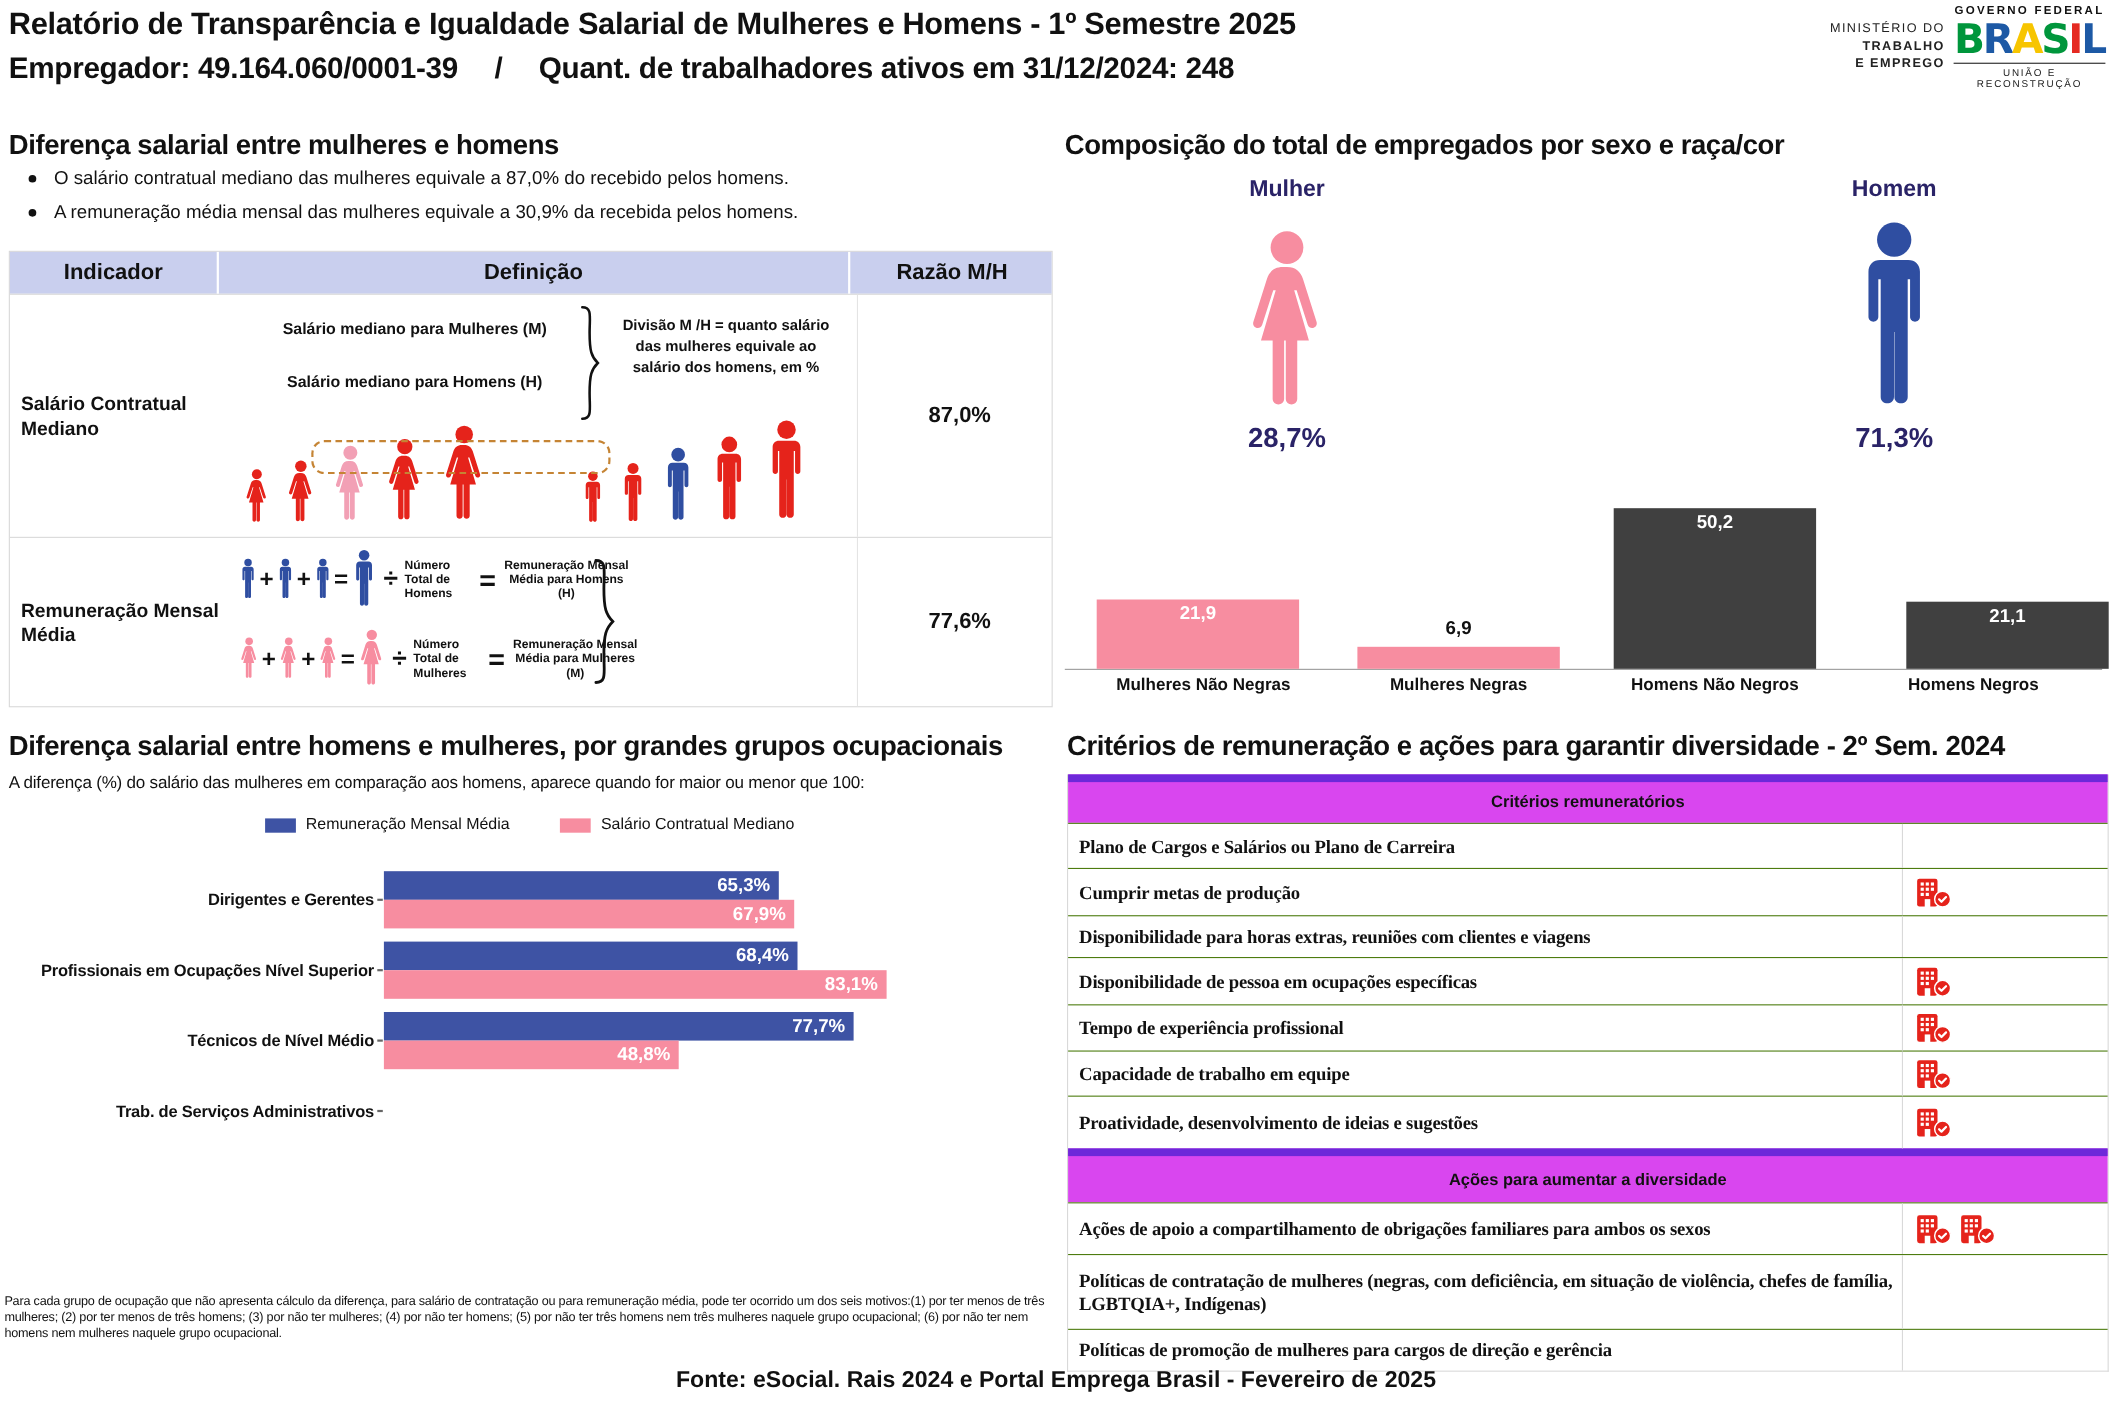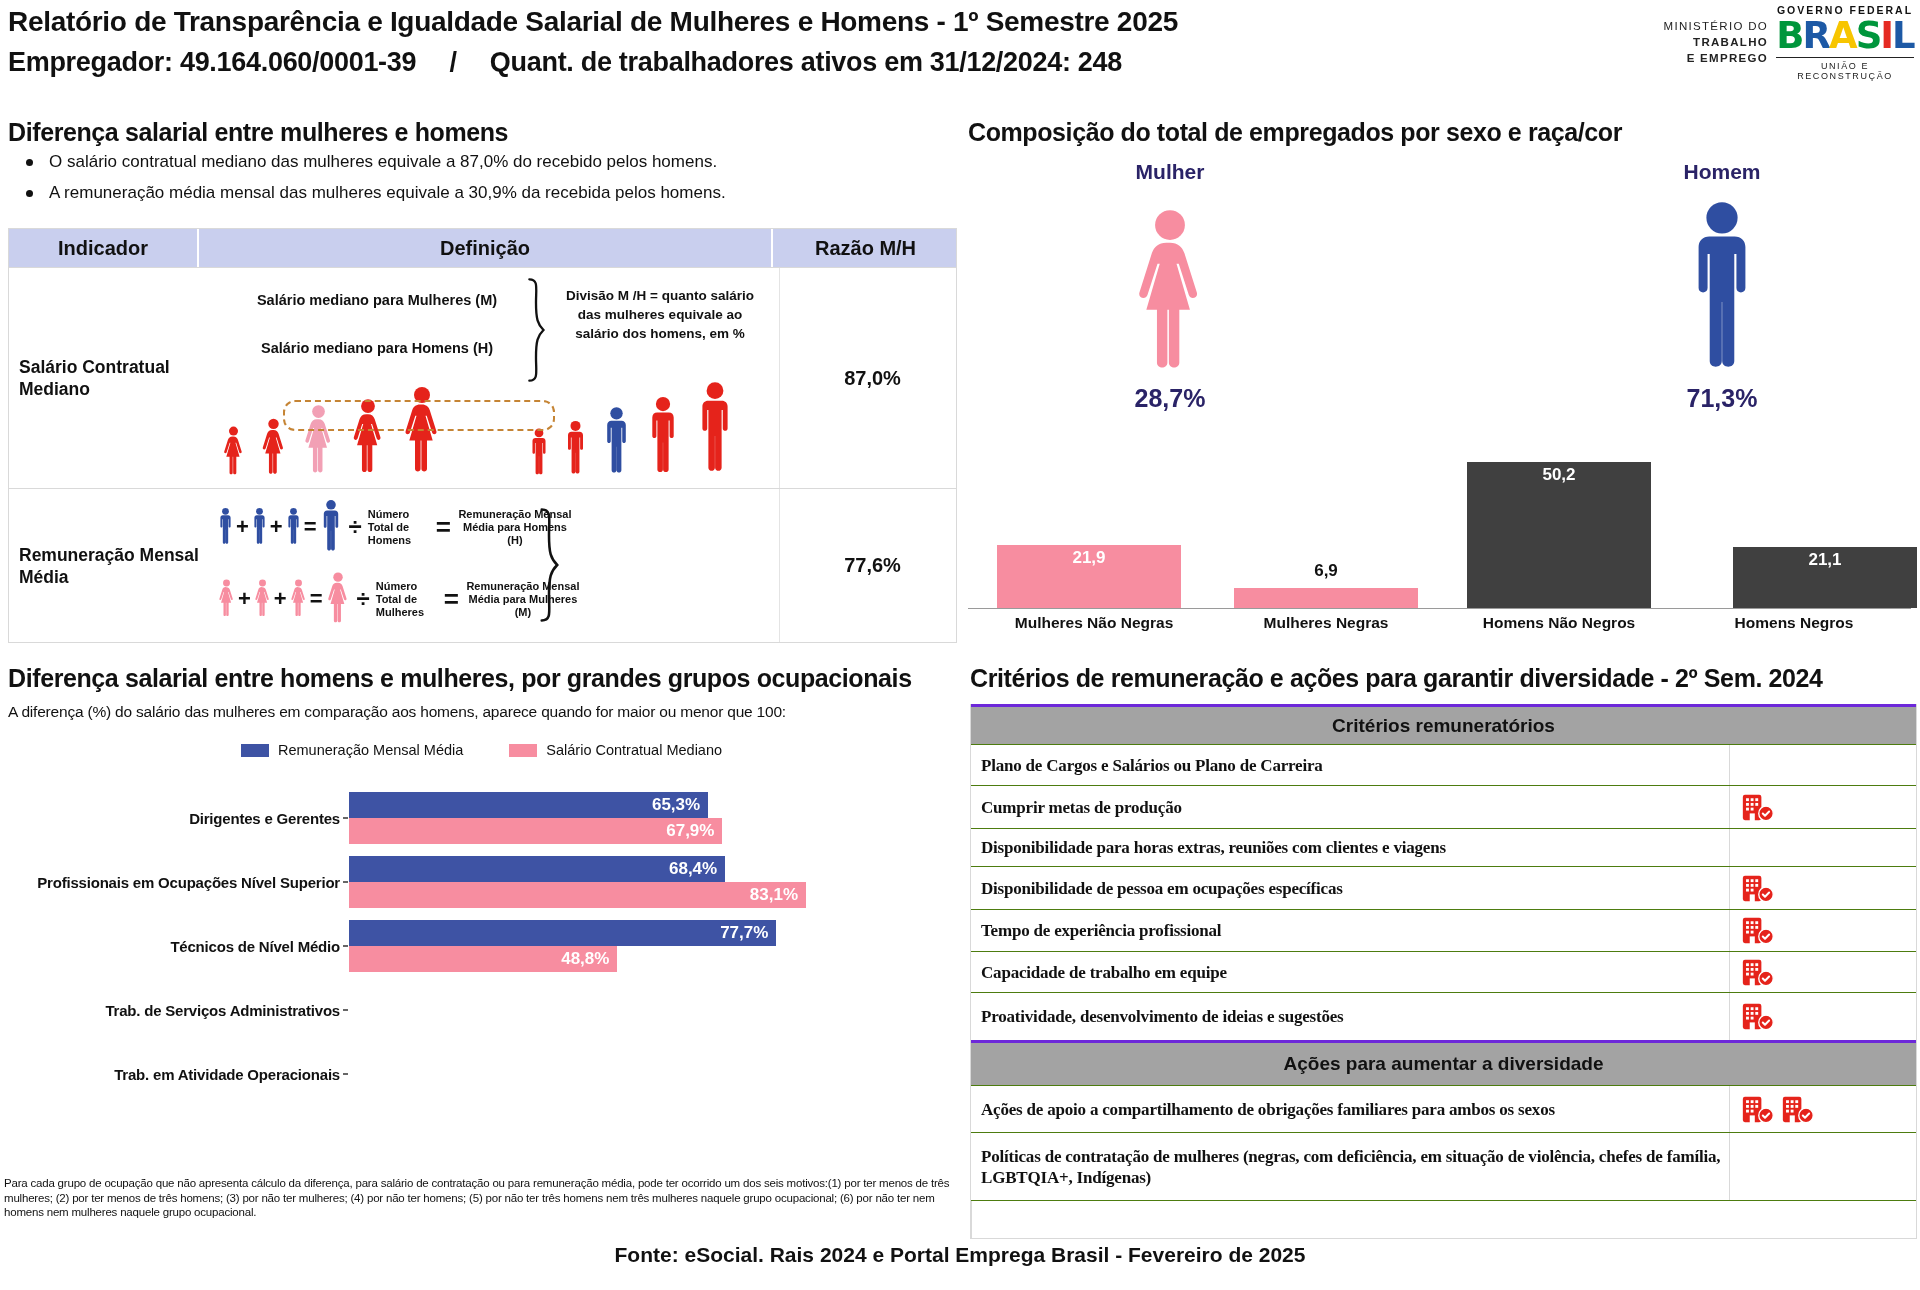--- a/index.html
+++ b/index.html
@@ -77,22 +77,22 @@
   .occ-tick{width:5px;height:2px;background:#666;margin-left:3px;flex:0 0 auto;}
   .occ-bars{margin-left:1px;}
   .hbar{height:26px;width:0;position:relative;}
   .hbar-blue{background:#3E53A4;}
   .hbar-rose{background:#F78DA0;}
   .hbar-val{position:absolute;right:8px;top:3px;font-size:17px;font-weight:700;color:#fff;white-space:nowrap;}
   .footnote{left:4px;top:1176px;width:958px;font-size:11.5px;line-height:14.5px;letter-spacing:-0.2px;}
 
   
   .crit-tbl{left:970px;top:704px;width:945px;border:1px solid #d9d9d9;border-top:none;}
-  .crit-sec{height:37px;background:#a3a3a3;display:flex;align-items:center;justify-content:center;
-            font-size:19px;font-weight:700;border-top:3px solid #6d28d9;}
+  .crit-sec{height:37px;background:#d946ef;display:flex;align-items:center;justify-content:center;
+            font-size:15px;font-weight:700;border-top:7px solid #6d28d9;}
   .crit-row{display:flex;border-top:1px solid #4d7c0f;font-family:Liberation Serif, serif;}
   .crit-txt{width:758px;flex:0 0 auto;display:flex;align-items:center;padding-left:10px;box-sizing:border-box;
             font-size:17px;font-weight:700;letter-spacing:-0.2px;line-height:21px;}
   .crit-ico{flex:1;border-left:1px solid #d9d9d9;display:flex;align-items:center;padding-left:12px;gap:8px;}
 
   
   .footer{left:0;top:1243px;width:1920px;text-align:center;font-size:21px;font-weight:700;}
 
   svg.person{display:block;}
 </style>
@@ -348,24 +348,20 @@
           </div>
         <div class="hbar hbar-rose" style="width: 268.4px;">
             <span class="hbar-val">48,8%</span>
           </div>
       </div>
     </div>
     <div class="occ-row" style="top:192px;">
       <div class="occ-label">Trab. de Serviços Administrativos</div>
       <div class="occ-tick"></div>
     </div>
-    <div class="occ-row" style="top:256px;">
-      <div class="occ-label">Trab. em Atividade Operacionais</div>
-      <div class="occ-tick"></div>
-    </div>
   </div>
 
   <div class="abs footnote">Para cada grupo de ocupação que não apresenta cálculo da diferença, para salário de contratação ou para remuneração média, pode ter ocorrido um dos seis motivos:(1) por ter menos de três mulheres; (2) por ter menos de três homens; (3) por não ter mulheres; (4) por não ter homens; (5) por não ter três homens nem três mulheres naquele grupo ocupacional; (6) por não ter nem homens nem mulheres naquele grupo ocupacional.</div>
 
   <div class="abs sec-title" style="left:970px;top:664px;">Critérios de remuneração e ações para garantir diversidade - 2º Sem. 2024</div>
   <div class="abs crit-tbl">
     <div class="crit-sec">Critérios remuneratórios</div>
 
     <div class="crit-row" style="height:40px;">
       <div class="crit-txt">Plano de Cargos e Salários ou Plano de Carreira</div>
@@ -441,20 +437,21 @@
       </div>
     </div>
     <div class="crit-row" style="height:67px;">
       <div class="crit-txt">Políticas de contratação de mulheres (negras, com deficiência, em situação de violência, chefes de família, LGBTQIA+, Indígenas)</div>
       <div class="crit-ico">
         
         
       </div>
     </div>
     <div class="crit-row" style="height:37px;">
+      <div class="crit-txt">Políticas de promoção de mulheres para cargos de direção e gerência</div>
       <div class="crit-ico">
         
         
       </div>
     </div>
   </div>
 
   <div class="abs footer">Fonte: eSocial. Rais 2024 e Portal Emprega Brasil - Fevereiro de 2025</div>
 
 </div>

